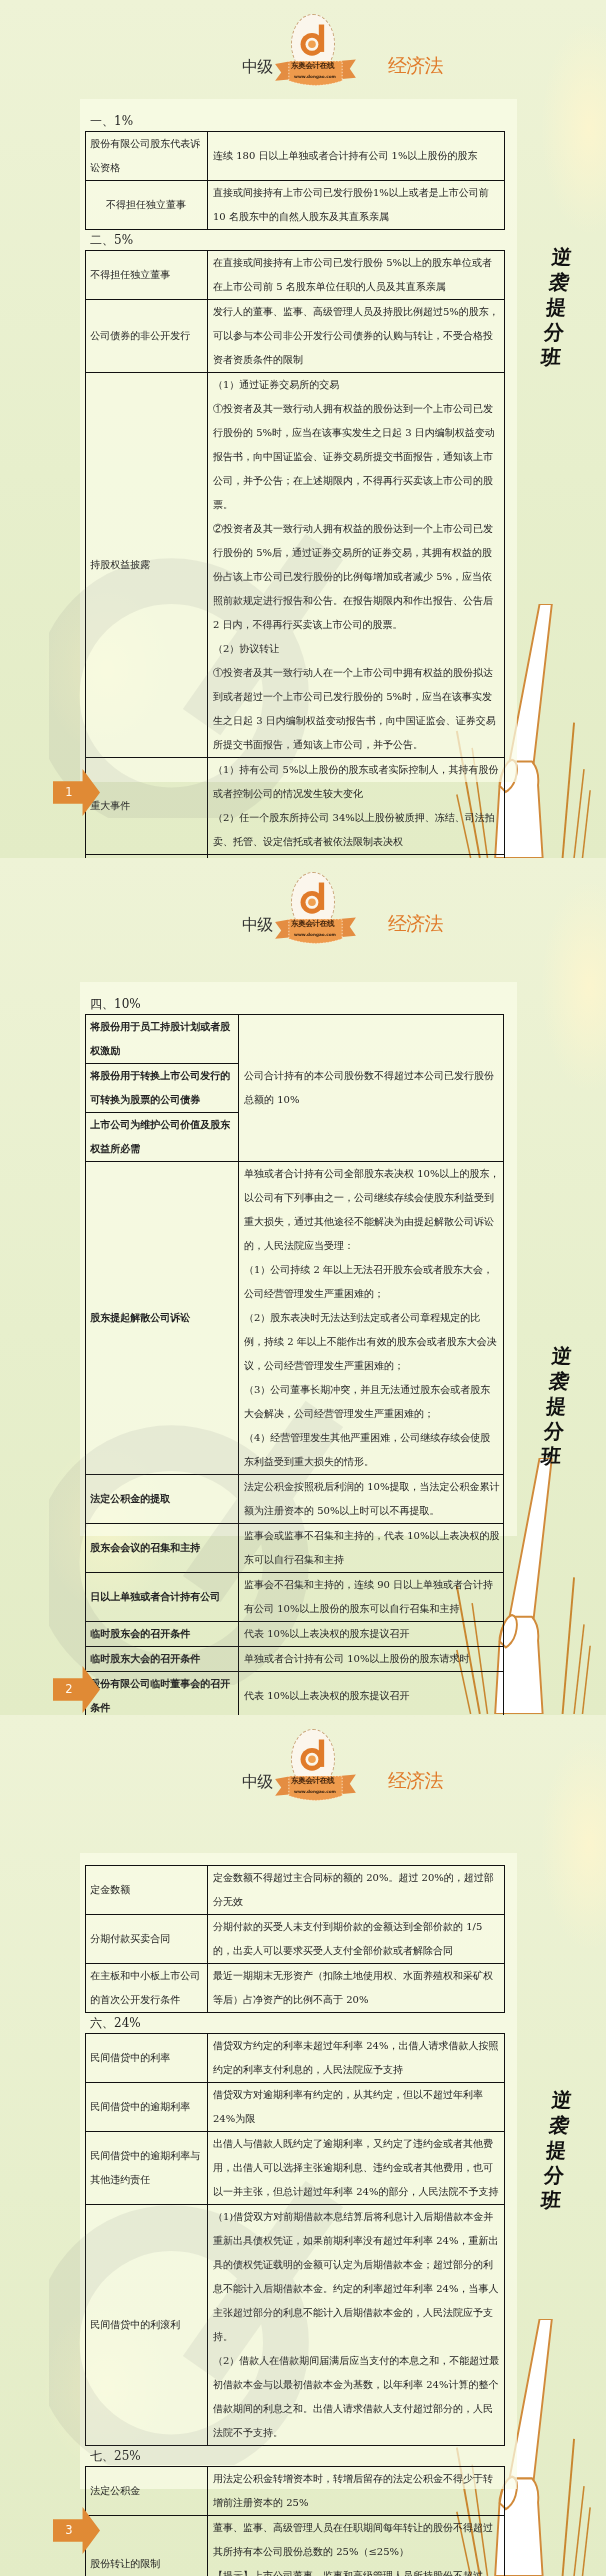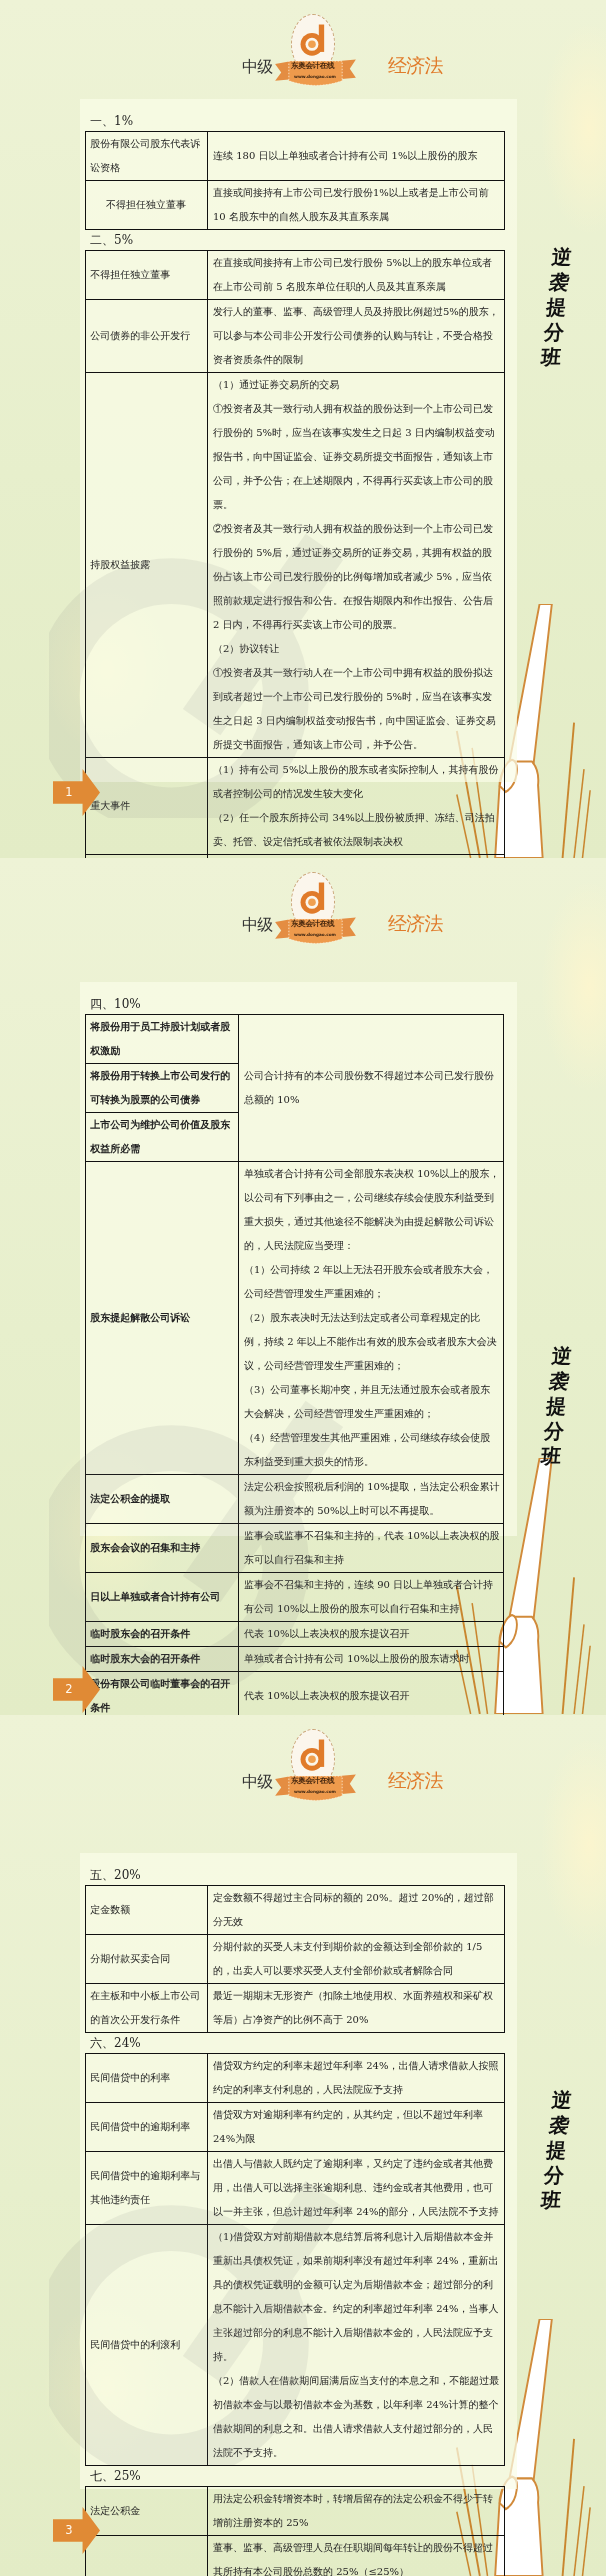--- a/index.html
+++ b/index.html
@@ -359,21 +359,20 @@
         <span class="line">袭</span>
         <span class="line">提</span>
         <span class="line">分</span>
         <span class="line">班</span>
       </div>
       <div class="panel" style="top: 138px; height: 636px; padding-top: 12.2px;">
         <div class="wm" style="left: -31px; top: 291px;"><svg width="321" height="321" viewBox="0 0 420 420">
             <circle cx="160" cy="260" r="150" fill="none" stroke="#777" stroke-width="60"></circle>
             <rect x="250" y="40" width="60" height="280" fill="#777" transform="rotate(35 280 180)"></rect>
           </svg></div>
-        <div class="section">五、20%</div>
         <table class="kt">
           <tbody>
             <tr>
               <td class="k">定金数额</td>
               <td class="v">
                 <span class="line">定金数额不得超过主合同标的额的 20%。超过 20%的，超过部分无效</span>
               </td>
             </tr>
             <tr>
               <td class="k">分期付款买卖合同</td>

